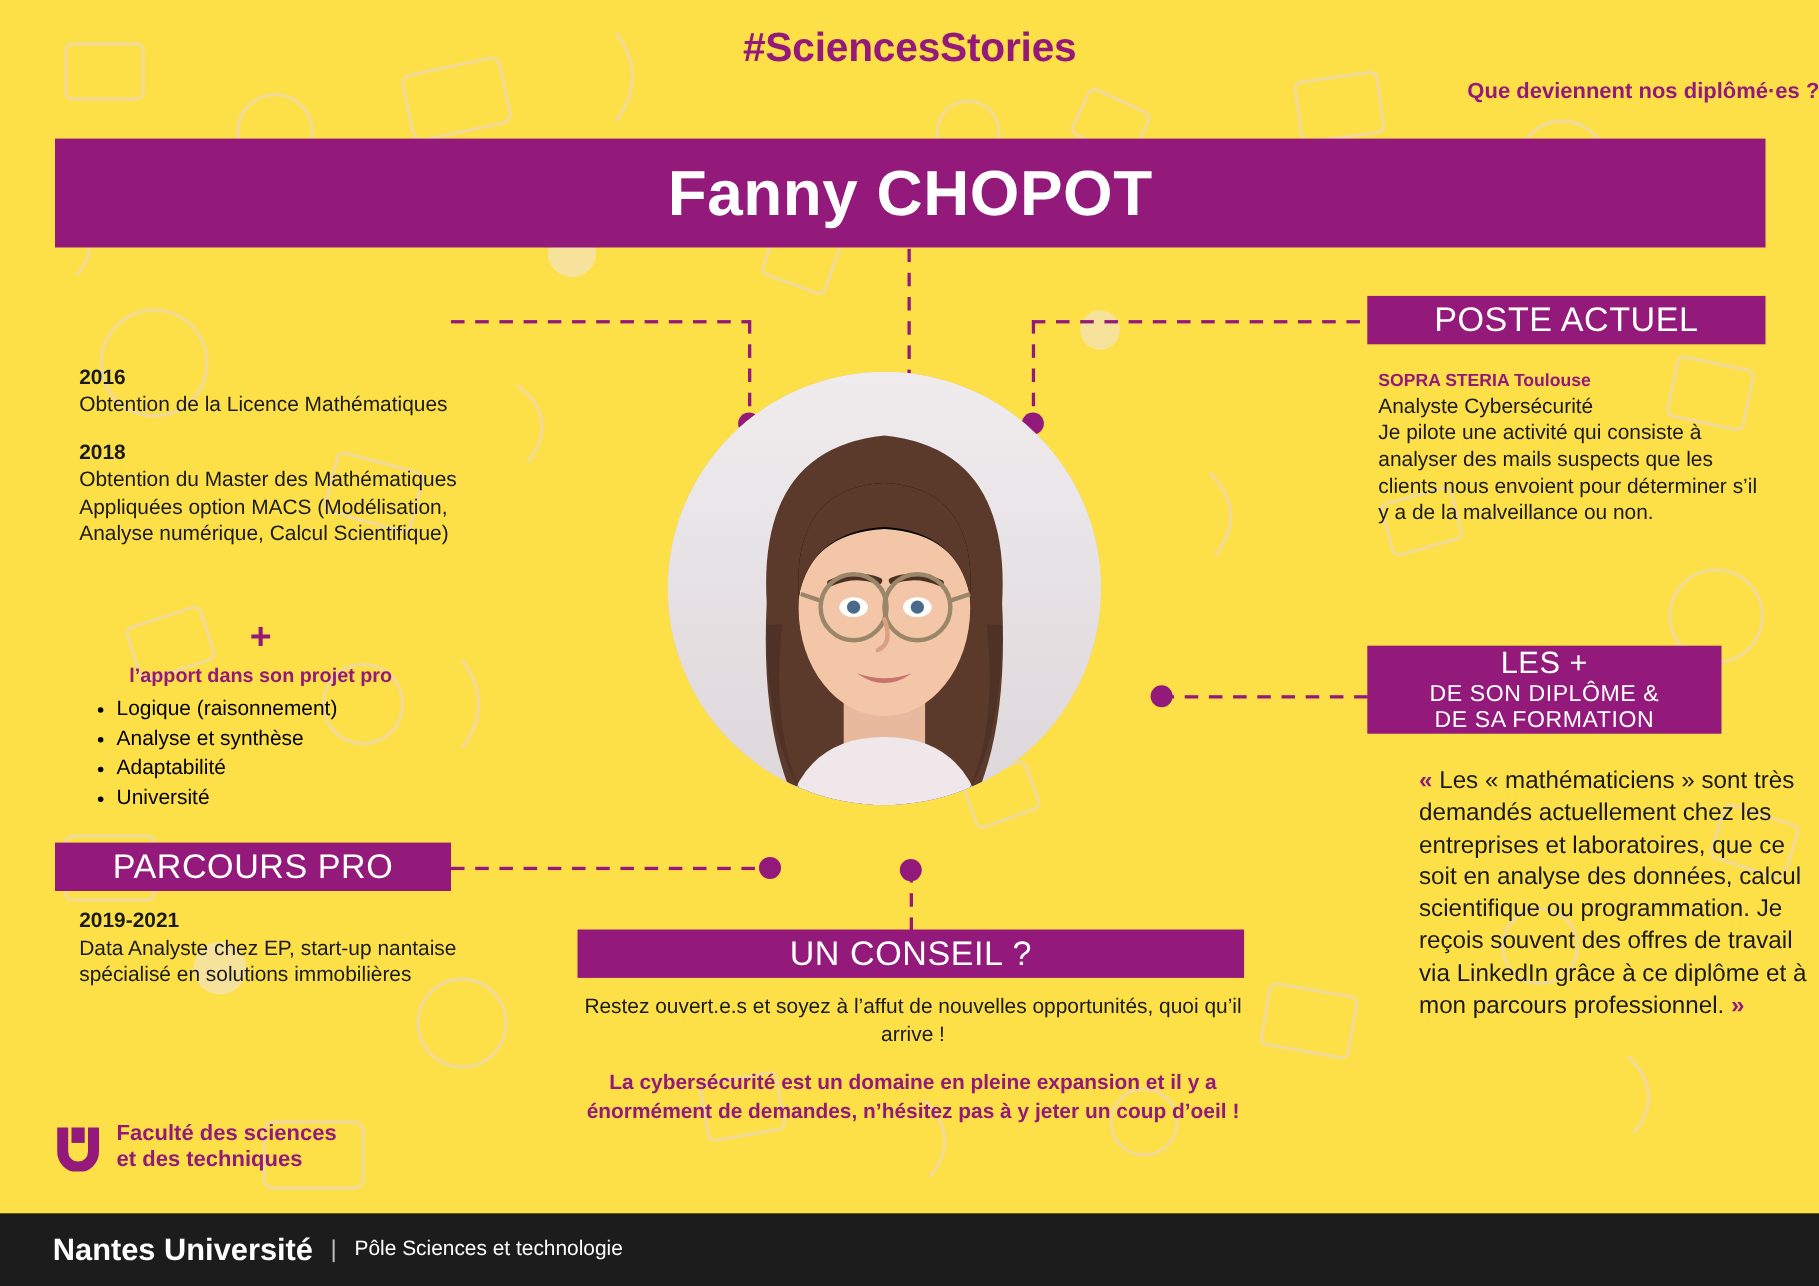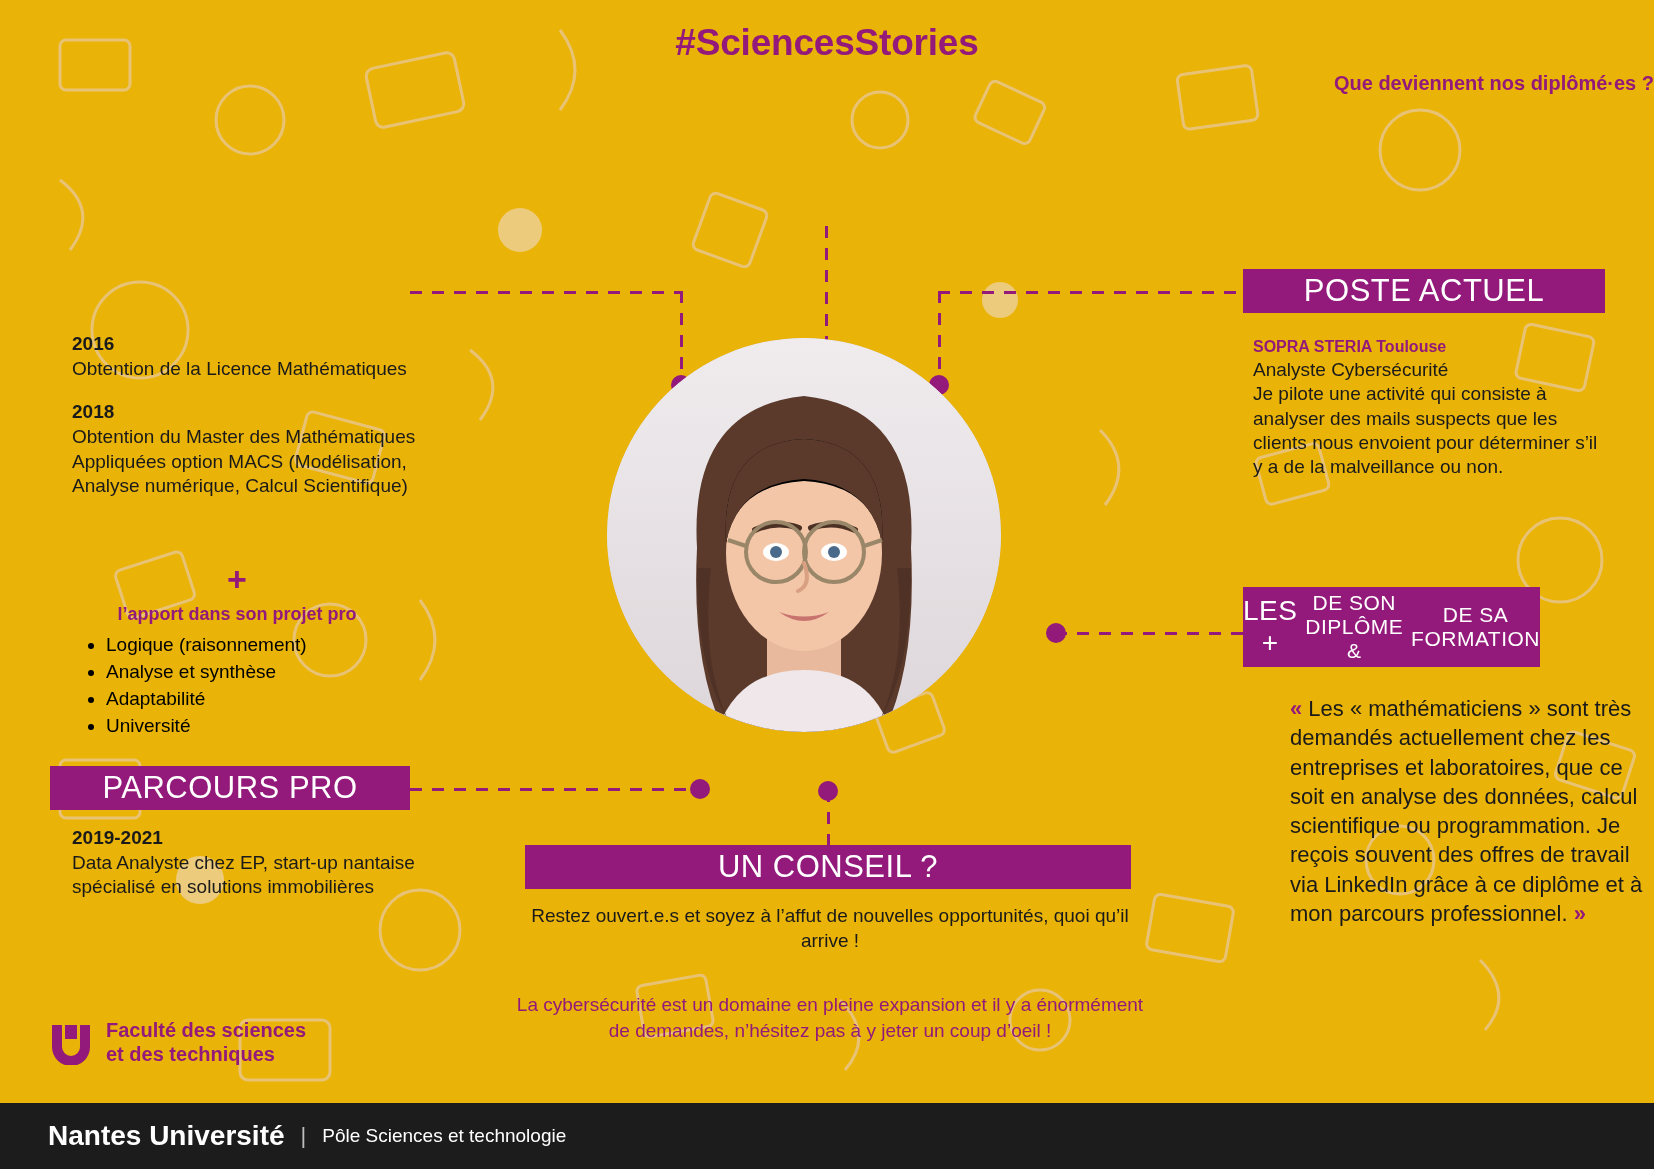--- a/index.html
+++ b/index.html
@@ -7,21 +7,21 @@
     padding: 0;
     background: #ffffff;
   }
   body {
     font-family: "Liberation Sans", sans-serif;
   }
   .poster {
     position: relative;
     width: 1654px;
     height: 1169px;
-    background: #eab308;
+    background: #fde047;
     overflow: hidden;
   }
   
   .pattern {
     position: absolute;
     inset: 0;
     pointer-events: none;
     opacity: 0.5;
   }
   .pattern svg { width: 100%; height: 100%; display: block; }
@@ -81,22 +81,22 @@
     justify-content: center;
     text-align: center;
     font-size: 31px;
     letter-spacing: 0.5px;
   }
   .bar.small { font-size: 26px; }
 
   #bar-formation { left: 50px;  top: 269px; width: 360px; height: 44px; }
   #bar-parcours  { left: 50px;  top: 766px; width: 360px; height: 44px; }
   #bar-poste     { left: 1243px;top: 269px; width: 362px; height: 44px; }
-  #bar-les       { left: 1243px;top: 587px; width: 297px; height: 80px;
-                   line-height: 1.15; }
+  #bar-les       { left: 1243px;top: 587px; width: 322px; height: 80px;
+                   flex-direction: column; line-height: 1.15; }
   #bar-conseil   { left: 525px; top: 845px; width: 606px; height: 44px; }
 
   #bar-les .les-line1 { font-size: 28px; }
   #bar-les .les-line2 { font-size: 21px; }
   #bar-les .les-line3 { font-size: 21px; }
 
   
   .block { position: absolute; color: #1a1a1a; }
   .year {
     font-weight: bold;
@@ -169,23 +169,23 @@
   #conseil-block {
     left: 515px;
     top: 903px;
     width: 630px;
     text-align: center;
     font-size: 19px;
     line-height: 1.33;
   }
   #conseil-block .highlight {
     display: block;
-    margin-top: 38px;
-    color: #93197a;
-    font-weight: normal;
+    margin-top: 18px;
+    color: #93197a;
+    font-weight: bold;
     line-height: 1.38;
   }
 
   
   .portrait {
     position: absolute;
     left: 607px;
     top: 338px;
     width: 394px;
     height: 394px;
@@ -317,20 +317,23 @@
         <circle cx="200" cy="880" r="24"></circle>
         <circle cx="1000" cy="300" r="18"></circle>
       </g>
     </svg>
   </div>
 
   <div class="content">
 
     <div class="hashtag">#SciencesStories</div>
     <div class="subtitle">Que deviennent nos diplômé·es ?</div>
+    <div class="namebar">
+      <span>Fanny CHOPOT</span>
+    </div>
 
     <div class="conn" style="left:410px; top:291px; width:272px;"></div>
     <div class="conn vert" style="left:680px; top:291px; height:90px;"></div>
     <div class="dot" style="left:671px; top:375px;"></div>
 
     <div class="conn vert" style="left:825px; top:226px; height:120px;"></div>
     <div class="dot" style="left:816px; top:340px;"></div>
 
     <div class="conn" style="left:938px; top:291px; width:310px;"></div>
     <div class="conn vert" style="left:938px; top:291px; height:90px;"></div>

